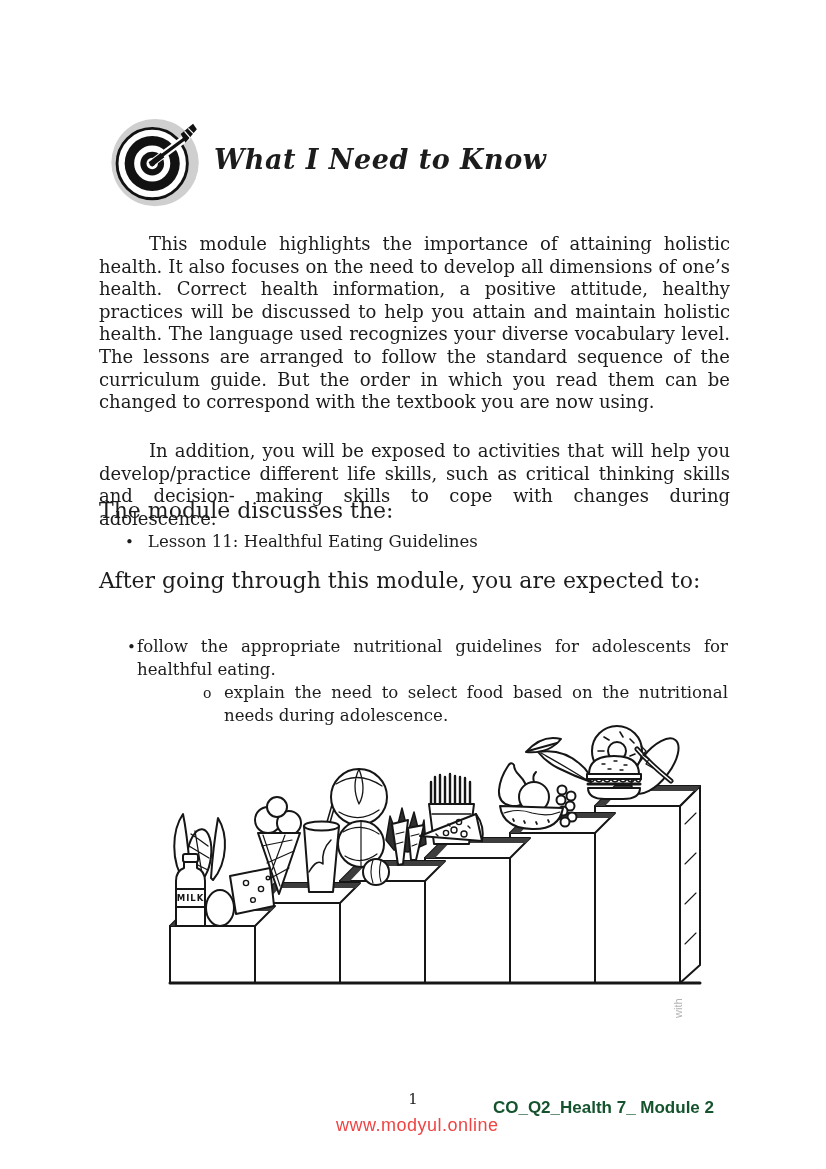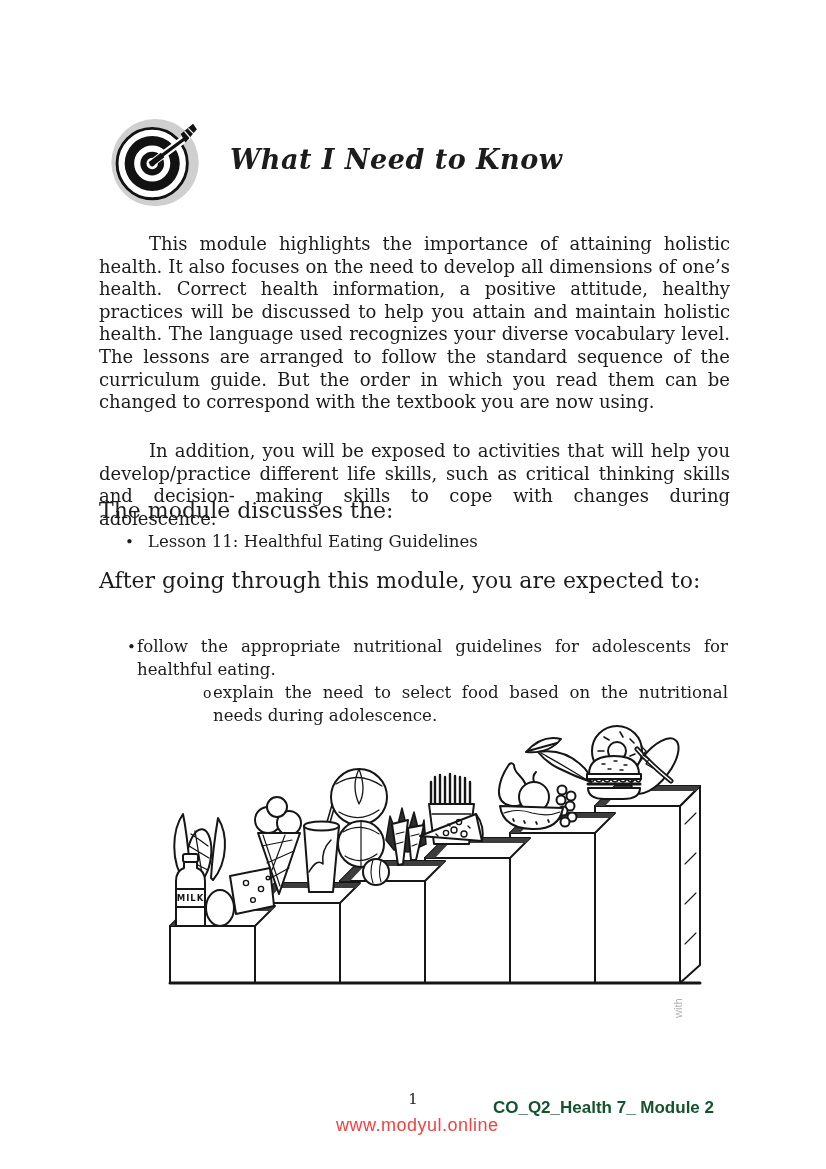--- a/index.html
+++ b/index.html
@@ -3,41 +3,41 @@
 <meta charset="utf-8">
 <style>
   html,body{margin:0;padding:0;background:#888;}
   .page{
     position:relative;width:826px;height:1169px;background:#ffffff;
     margin:0 auto;overflow:hidden;
     font-family:"DejaVu Serif","Liberation Serif",serif;color:#1c1c1c;
   }
   .abs{position:absolute;}
   .title{
-    left:230px;top:144px;font-size:27px;font-weight:bold;font-style:italic;
+    left:214px;top:144px;font-size:27px;font-weight:bold;font-style:italic;
     letter-spacing:0.5px;white-space:nowrap;
   }
   .para{
     left:99px;width:631px;font-size:18px;line-height:22.6px;
     text-align:justify;text-align-last:left;
   }
   .indent{text-indent:50px;}
   .single{left:99px;font-size:22px;line-height:22px;white-space:nowrap;}
   .li-row{left:125px;top:531px;font-size:16.6px;line-height:22px;display:flex;gap:14px;}
   .li-row .glyph{font-size:15px;}
   .hang{
     font-size:16.6px;line-height:22.6px;text-align:justify;text-align-last:left;
   }
   .hang .glyph{position:absolute;top:0;}
   #objective{left:127px;top:636px;width:601px;}
   #objective .glyph{left:0;font-size:15px;}
   #objective .txt{margin-left:10px;}
   #sub-objective{left:203px;top:682px;width:525px;}
   #sub-objective .glyph{left:0;font-size:14px;}
-  #sub-objective .txt{margin-left:10px;}
+  #sub-objective .txt{margin-left:21px;}
   .footer-num{left:0;top:1090px;width:826px;text-align:center;font-size:15px;}
   .watermark{
     left:336px;top:1115px;font-family:"Liberation Sans",sans-serif;
     font-size:18px;color:#ef4444;letter-spacing:0.5px;white-space:nowrap;
   }
   .module-code{
     right:112px;top:1098px;font-family:"Liberation Sans",sans-serif;
     font-size:17px;font-weight:bold;color:#14532d;white-space:nowrap;
   }
   svg text{stroke:none;}

